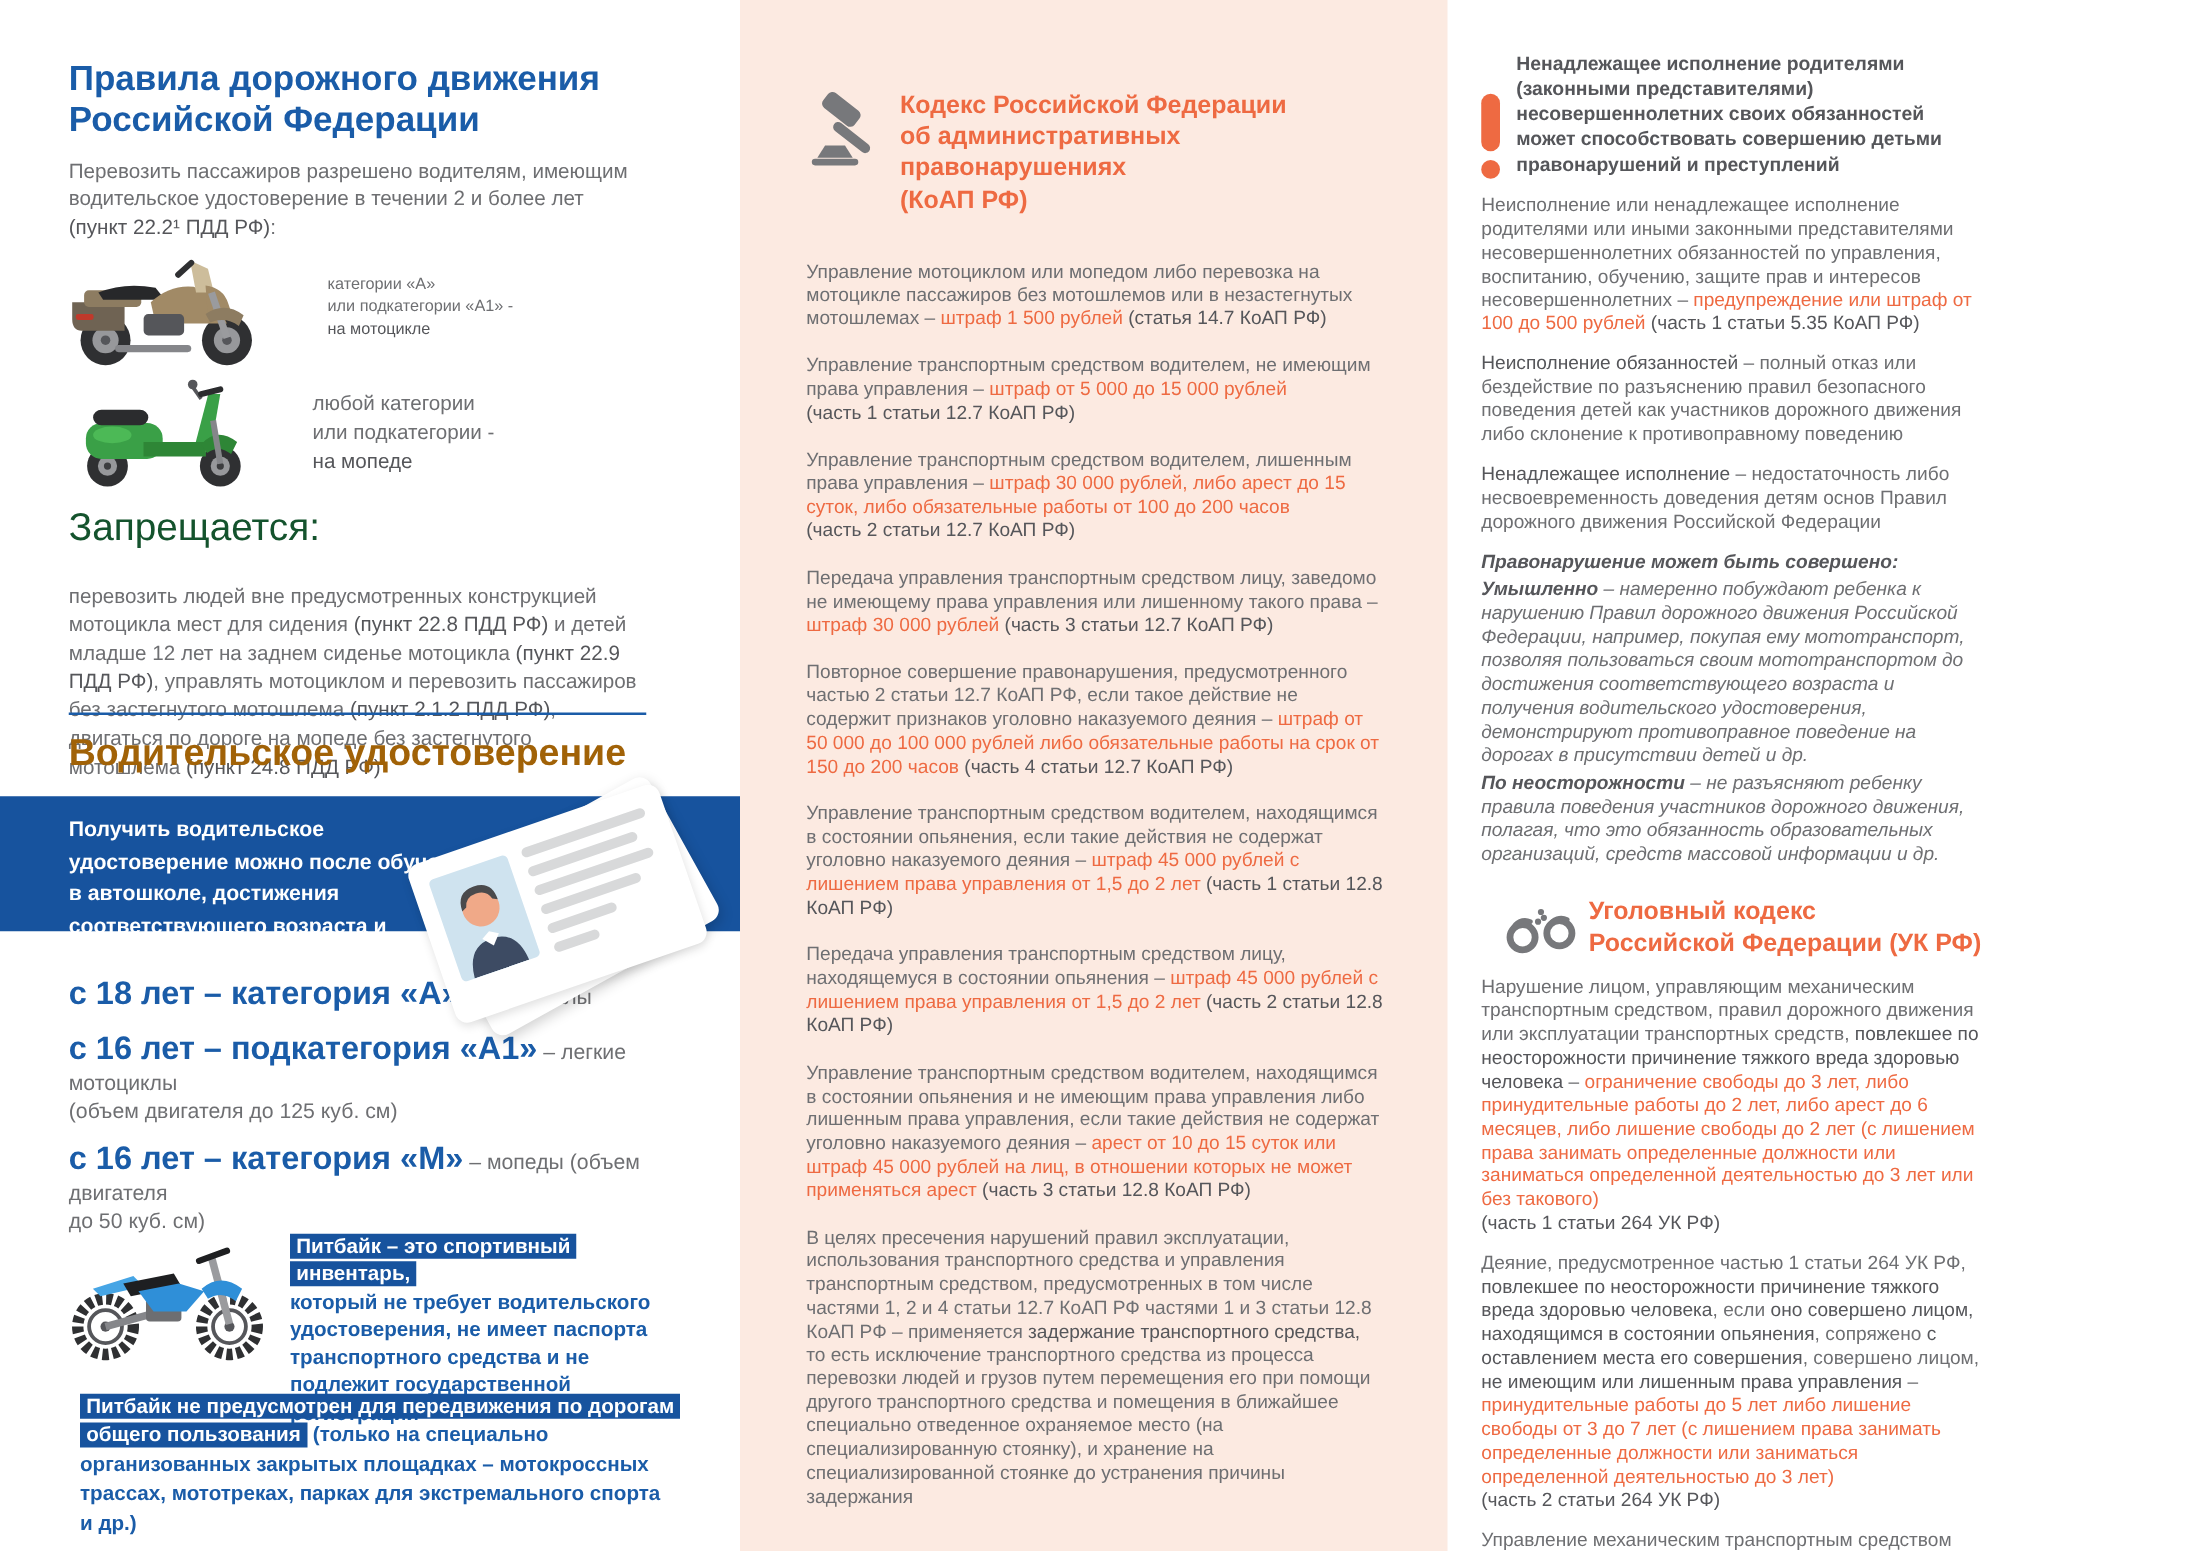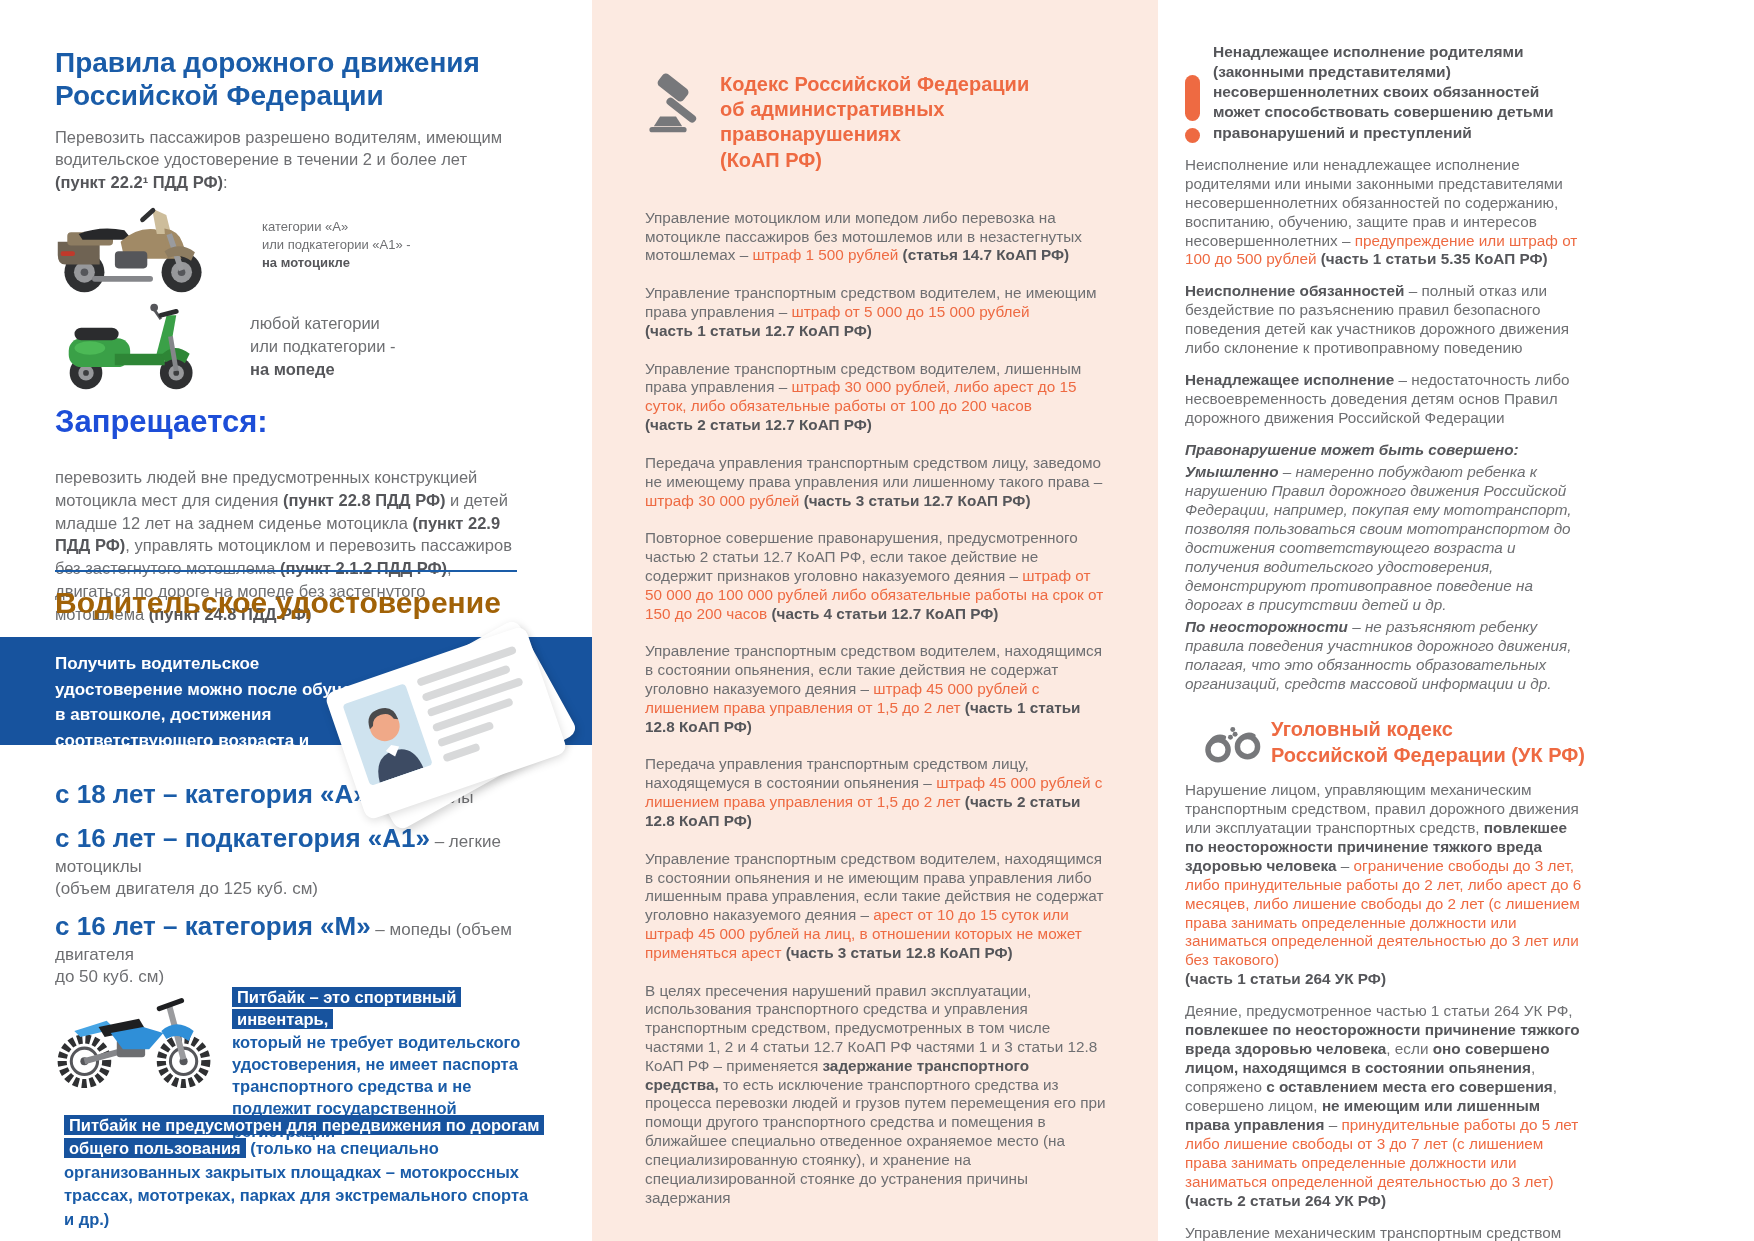--- a/index.html
+++ b/index.html
@@ -2,39 +2,39 @@
 <html><head>
 <meta charset="utf-8">
 <style>
   html,body{margin:0;padding:0;background:#ffffff;}
   .page{
     position:relative;width:1754px;height:1241px;overflow:hidden;background:#ffffff;
     font-family:"Liberation Sans","DejaVu Sans",sans-serif;color:#6e6f72;border-radius:14px;
   }
   .seg,.txt{white-space:pre-line;}
   
-  .sb{font-weight:700;color:#55565a;}
+  .sb{font-weight:400;color:#55565a;}
   .so{color:#ee6a42;}
   .si{font-style:italic;}
   .sbi{font-style:italic;font-weight:700;color:#55565a;}
   .sbl{color:#1a5ca8;font-weight:700;}
   .shl{color:#ffffff;font-weight:700;background:#17539e;padding:1px 5px;
        box-decoration-break:clone;-webkit-box-decoration-break:clone;}
   .slead{color:#1a5ca8;font-weight:700;font-size:26px;}
   
   .col-left{position:absolute;left:0;top:0;width:592px;height:1241px;}
   .left-title{position:absolute;left:55px;top:46px;width:440px;margin:0;
     font-size:28px;line-height:1.18;font-weight:700;color:#1a5ca8;}
   .left-intro{position:absolute;left:55px;top:126px;width:455px;margin:0;
     font-size:16.5px;line-height:1.35;}
   .veh-icon1{position:absolute;left:48px;top:196px;width:170px;height:100px;}
   .veh-label1{position:absolute;left:250px;top:206px;margin:12px;font-size:13px;line-height:1.4;}
   .veh-icon2{position:absolute;left:55px;top:298px;width:158px;height:96px;}
   .veh-label2{position:absolute;left:250px;top:312px;margin:0;font-size:16.5px;line-height:1.4;}
-  .forbid-h{position:absolute;left:55px;top:404px;margin:0;font-size:31px;font-weight:700;color:#1d4ed8;}
+  .forbid-h{position:absolute;left:55px;top:404px;margin:0;font-size:31px;font-weight:400;color:#14532d;}
   .forbid-b{position:absolute;left:55px;top:466px;width:462px;margin:0;font-size:16.5px;line-height:1.38;}
   .divider{position:absolute;left:55px;top:570px;width:462px;height:2px;background:#1a5ca8;}
   .lic-h{position:absolute;left:55px;top:586px;margin:0;font-size:30px;font-weight:700;color:#a16207;}
   .blue-box{position:absolute;left:0;top:637px;width:592px;height:108px;background:#17539e;}
   .blue-box p{margin:0;position:absolute;left:55px;top:14px;width:330px;
     font-size:17px;font-weight:700;color:#ffffff;line-height:1.5;}
   .card-wrap{position:absolute;left:318px;top:630px;width:260px;height:210px;z-index:4;}
   .card-back{position:absolute;left:36px;top:30px;width:206px;height:130px;background:#ffffff;
     border-radius:10px;transform:rotate(-29deg);box-shadow:0 4px 10px rgba(0,0,0,.18);}
   .card{position:absolute;left:22px;top:26px;width:212px;height:134px;background:#ffffff;
@@ -235,21 +235,21 @@
     <div class="right-content">
 
       <div class="warn-row">
         <div class="warn-icon">
           <div class="warn-bar"></div>
           <div class="warn-dot"></div>
         </div>
         <p class="warn-text txt">Ненадлежащее исполнение родителями (законными представителями) несовершеннолетних своих обязанностей может способствовать совершению детьми правонарушений и преступлений</p>
       </div>
 
-      <p class="r-p seg"><span>Неисполнение или ненадлежащее исполнение родителями или иными законными представителями несовершеннолетних обязанностей по содержанию, воспитанию, обучению, защите прав и интересов несовершеннолетних – </span><span class="so">предупреждение или штраф от 100 до 500 рублей </span><span class="sb">(часть 1 статьи 5.35 КоАП РФ)</span></p>
+      <p class="r-p seg"><span>Неисполнение или ненадлежащее исполнение родителями или иными законными представителями несовершеннолетних обязанностей по управления, воспитанию, обучению, защите прав и интересов несовершеннолетних – </span><span class="so">предупреждение или штраф от 100 до 500 рублей </span><span class="sb">(часть 1 статьи 5.35 КоАП РФ)</span></p>
       <p class="r-p seg"><span class="sb">Неисполнение обязанностей</span><span> – полный отказ или бездействие по разъяснению правил безопасного поведения детей как участников дорожного движения либо склонение к противоправному поведению</span></p>
       <p class="r-p seg"><span class="sb">Ненадлежащее исполнение</span><span> – недостаточность либо несвоевременность доведения детям основ Правил дорожного движения Российской Федерации</span></p>
 
       <p class="r-p seg"><span class="sbi">Правонарушение может быть совершено:</span></p>
       <p class="r-p tight seg"><span class="sbi">Умышленно</span><span class="si"> – намеренно побуждают ребенка к нарушению Правил дорожного движения Российской Федерации, например, покупая ему мототранспорт, позволяя пользоваться своим мототранспортом до достижения соответствующего возраста и получения водительского удостоверения, демонстрируют противоправное поведение на дорогах в присутствии детей и др.</span></p>
       <p class="r-p tight seg"><span class="sbi">По неосторожности</span><span class="si"> – не разъясняют ребенку правила поведения участников дорожного движения, полагая, что это обязанность образовательных организаций, средств массовой информации и др.</span></p>
 
       <div class="uk-row">
         <div class="uk-icon">
           <svg viewBox="0 0 80 60" width="62" height="48">

